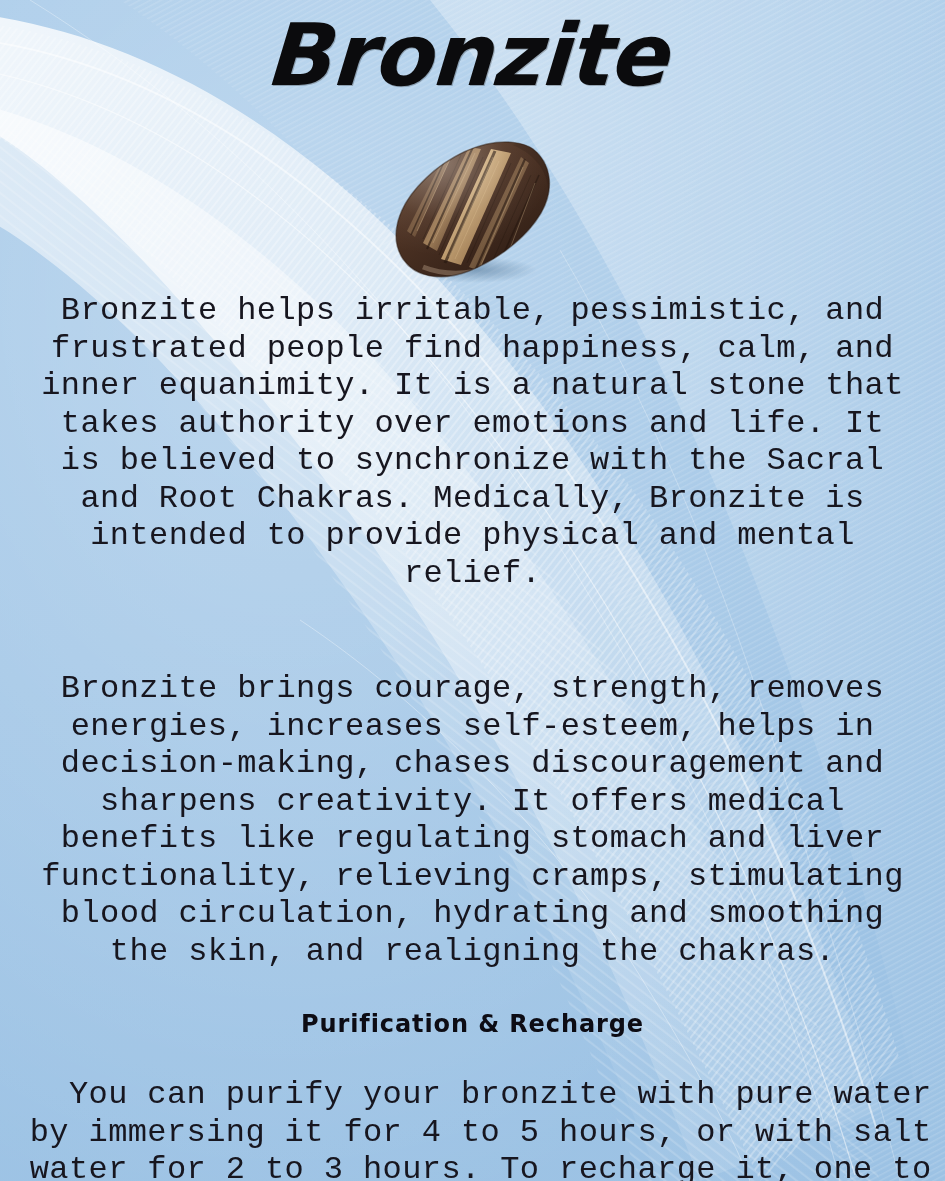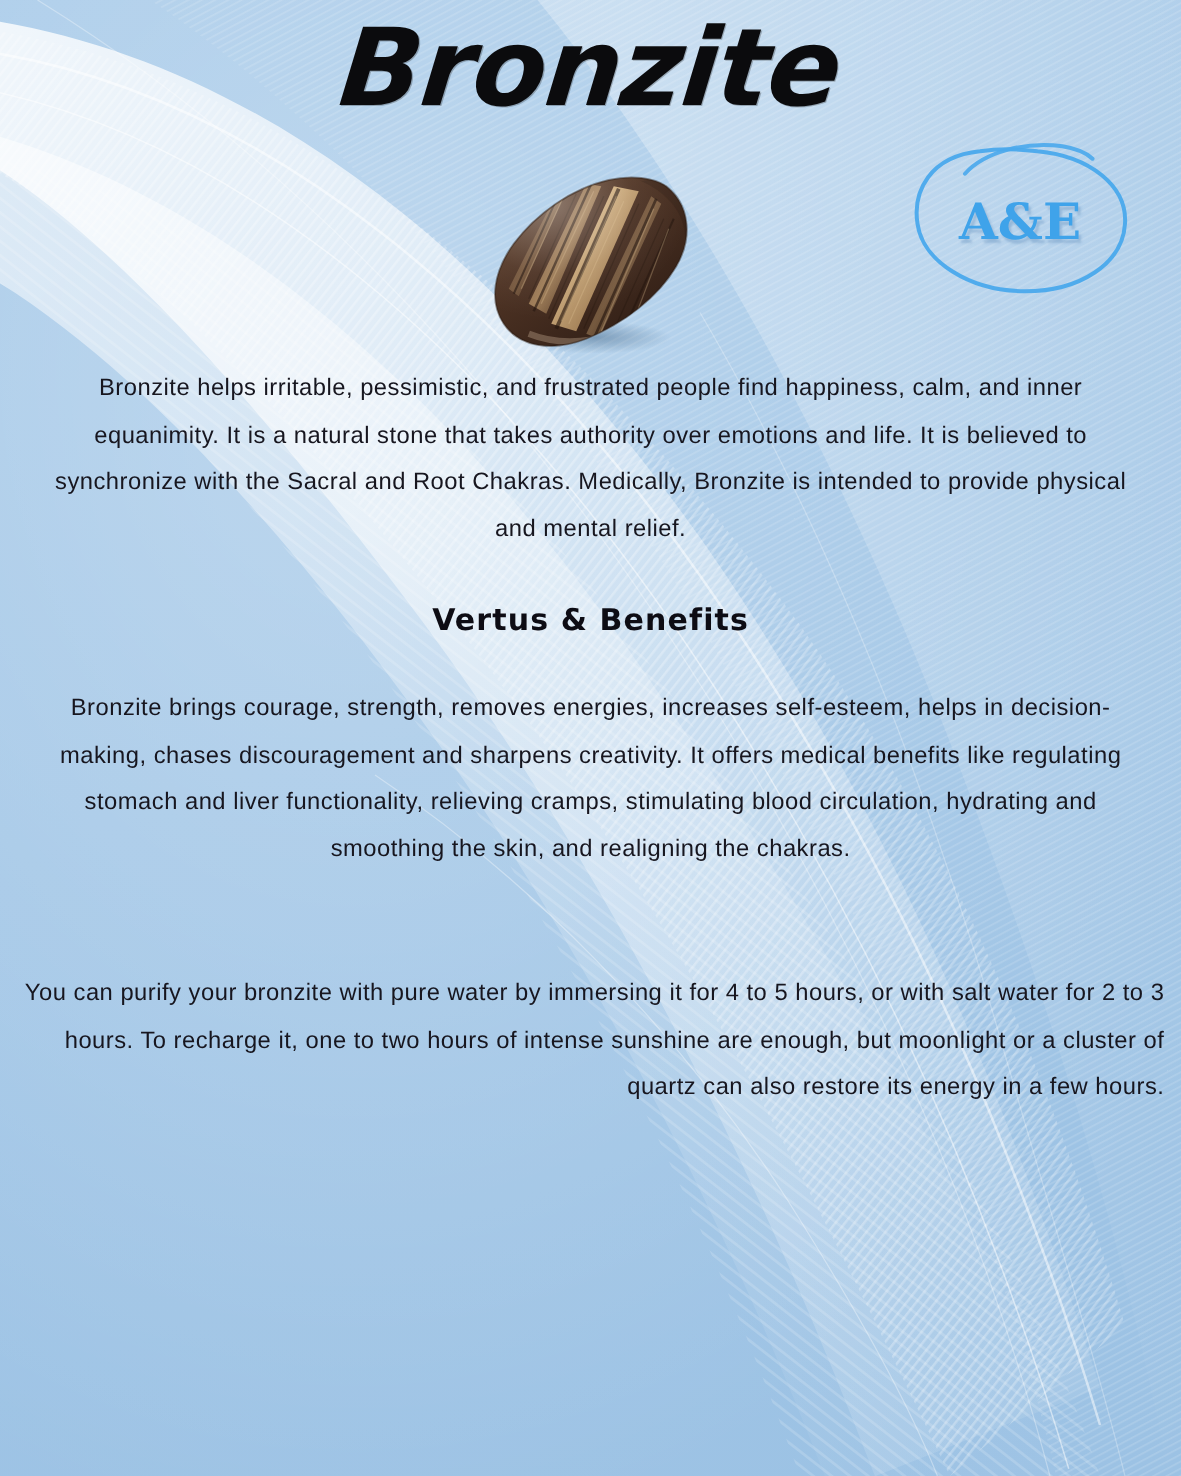--- a/index.html
+++ b/index.html
@@ -92,22 +92,22 @@
   .content {
     position: absolute;
     left: 0;
     top: 292px;
     width: 945px;
   }
   .para {
     width: 880px;
     margin: 0 auto;
     text-align: center;
-    font-family: Liberation Sans, sans-serif;
-    font-size: 19px;
+    font-family: Liberation Mono, monospace;
+    font-size: 32px;
     line-height: 37.5px;
     color: #17161f;
     letter-spacing: 0.4px;
   }
   .para.wide {
     width: 918px;
     text-align: right;
   }
   .heading {
     width: 880px;
@@ -205,33 +205,20 @@
         <path d="M -20 70 C 190 110 400 280 575 555 C 705 760 795 975 855 1175" stroke-width="1.2"></path>
         <path d="M 30 0 C 240 130 430 330 580 580 C 700 780 790 990 840 1181" stroke-width="1" stroke-opacity="0.32"></path>
         <path d="M 300 620 C 420 700 540 820 630 960 C 690 1055 730 1130 750 1181" stroke-width="1" stroke-opacity="0.35"></path>
         <path d="M 560 250 C 660 420 740 620 800 830 C 845 985 880 1100 900 1181" stroke-width="1" stroke-opacity="0.28"></path>
       </g>
     </svg>
   </div>
 
   <div class="title">Bronzite</div>
 
-  <div class="logo">
-    <svg viewBox="0 0 180 128" xmlns="http://www.w3.org/2000/svg">
-      <g fill="none" stroke="#4aa9ec" stroke-linecap="round">
-
-        <path d="M 58 8 C 18 12 4 40 8 66 C 12 96 50 120 94 120
-                 C 138 120 172 98 174 66 C 176 36 146 12 104 8
-                 C 88 6 72 6 58 8 Z" stroke-width="3.2" stroke-opacity="0.95"></path>
-
-        <path d="M 46 26 C 62 8 96 0 124 4 C 136 6 144 10 148 14" stroke-width="3.2" stroke-opacity="0.9"></path>
-      </g>
-    </svg>
-    <div class="logo-text">A&amp;E</div>
-  </div>
 
   <div class="stone-wrap">
     <svg viewBox="0 0 182 152" xmlns="http://www.w3.org/2000/svg">
       <defs>
         <clipPath id="stoneClip">
           <path d="M 150 18
                    C 168 32 172 58 158 82
                    C 144 106 116 128 86 140
                    C 58 151 32 146 20 128
                    C 8 110 12 86 28 64
@@ -320,28 +307,28 @@
                C 122 9 140 11 150 18 Z" fill="none" stroke="#2a1a12" stroke-opacity="0.45" stroke-width="1.5"></path>
     </svg>
   </div>
 
   <div class="content">
 
     <p class="para">Bronzite helps irritable, pessimistic, and frustrated people find happiness, calm, and inner equanimity. It is a natural stone that takes authority over emotions and life. It is believed to synchronize with the Sacral and Root Chakras. Medically, Bronzite is intended to provide physical and mental relief.</p>
 
     <div class="gap-md"></div>
 
-    <div class="heading">Vertus &amp; Benefits</div>
 
     <div class="gap-sm"></div>
 
     <p class="para">Bronzite brings courage, strength, removes energies, increases self-esteem, helps in decision-making, chases discouragement and sharpens creativity. It offers medical benefits like regulating stomach and liver functionality, relieving cramps, stimulating blood circulation, hydrating and smoothing the skin, and realigning the chakras.</p>
 
     <div class="gap-lg"></div>
 
+    <div class="heading">Purification &amp; Recharge</div>
 
     <div class="gap-sm"></div>
 
     <p class="para wide">You can purify your bronzite with pure water by immersing it for 4 to 5 hours, or with salt water for 2 to 3 hours. To recharge it, one to two hours of intense sunshine are enough, but moonlight or a cluster of quartz can also restore its energy in a few hours.</p>
 
   </div>
 
 </div>
 
 </body></html>

